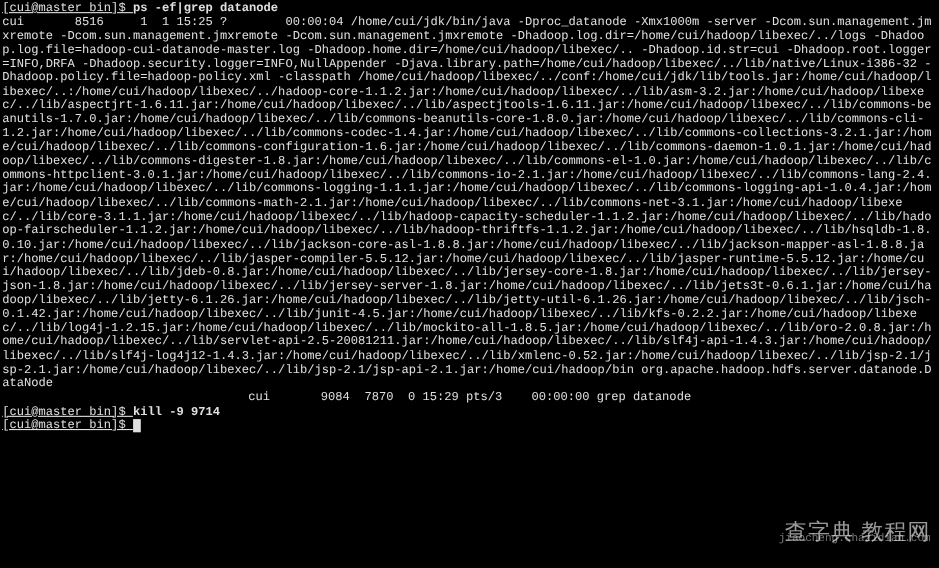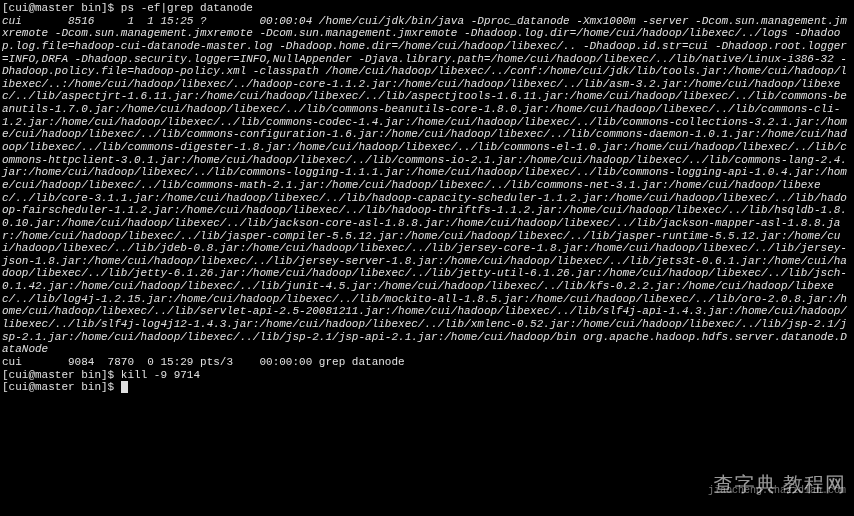--- a/index.html
+++ b/index.html
@@ -10,27 +10,26 @@
       font-family: "Consolas", "Monaco", "Courier New", monospace;
       font-size: 11px;
       line-height: 1.15;
       width: 854px;
       height: 516px;
       box-sizing: border-box;
       overflow: hidden;
       word-break: break-all;
       position: relative;
     }
-    .prompt-user { color: #e0e0e0; }
-    .command { color: #e0e0e0; }
-    .output-line { color: #e0e0e0; white-space: pre-wrap; }
+    .prompt-user { color: #e0e0e0; text-decoration: underline; }
+    .command { color: #e0e0e0; font-weight: bold; }
+    .output-line { color: #e0e0e0; white-space: pre-wrap; text-align: center; }
     .wrapped-block {
       white-space: pre-wrap;
       color: #e0e0e0;
-      font-style: italic;
     }
     .cursor {
       display: inline-block;
       width: 7px;
       height: 12px;
       background: #e0e0e0;
       vertical-align: text-bottom;
     }
     .watermark {
       position: absolute;

